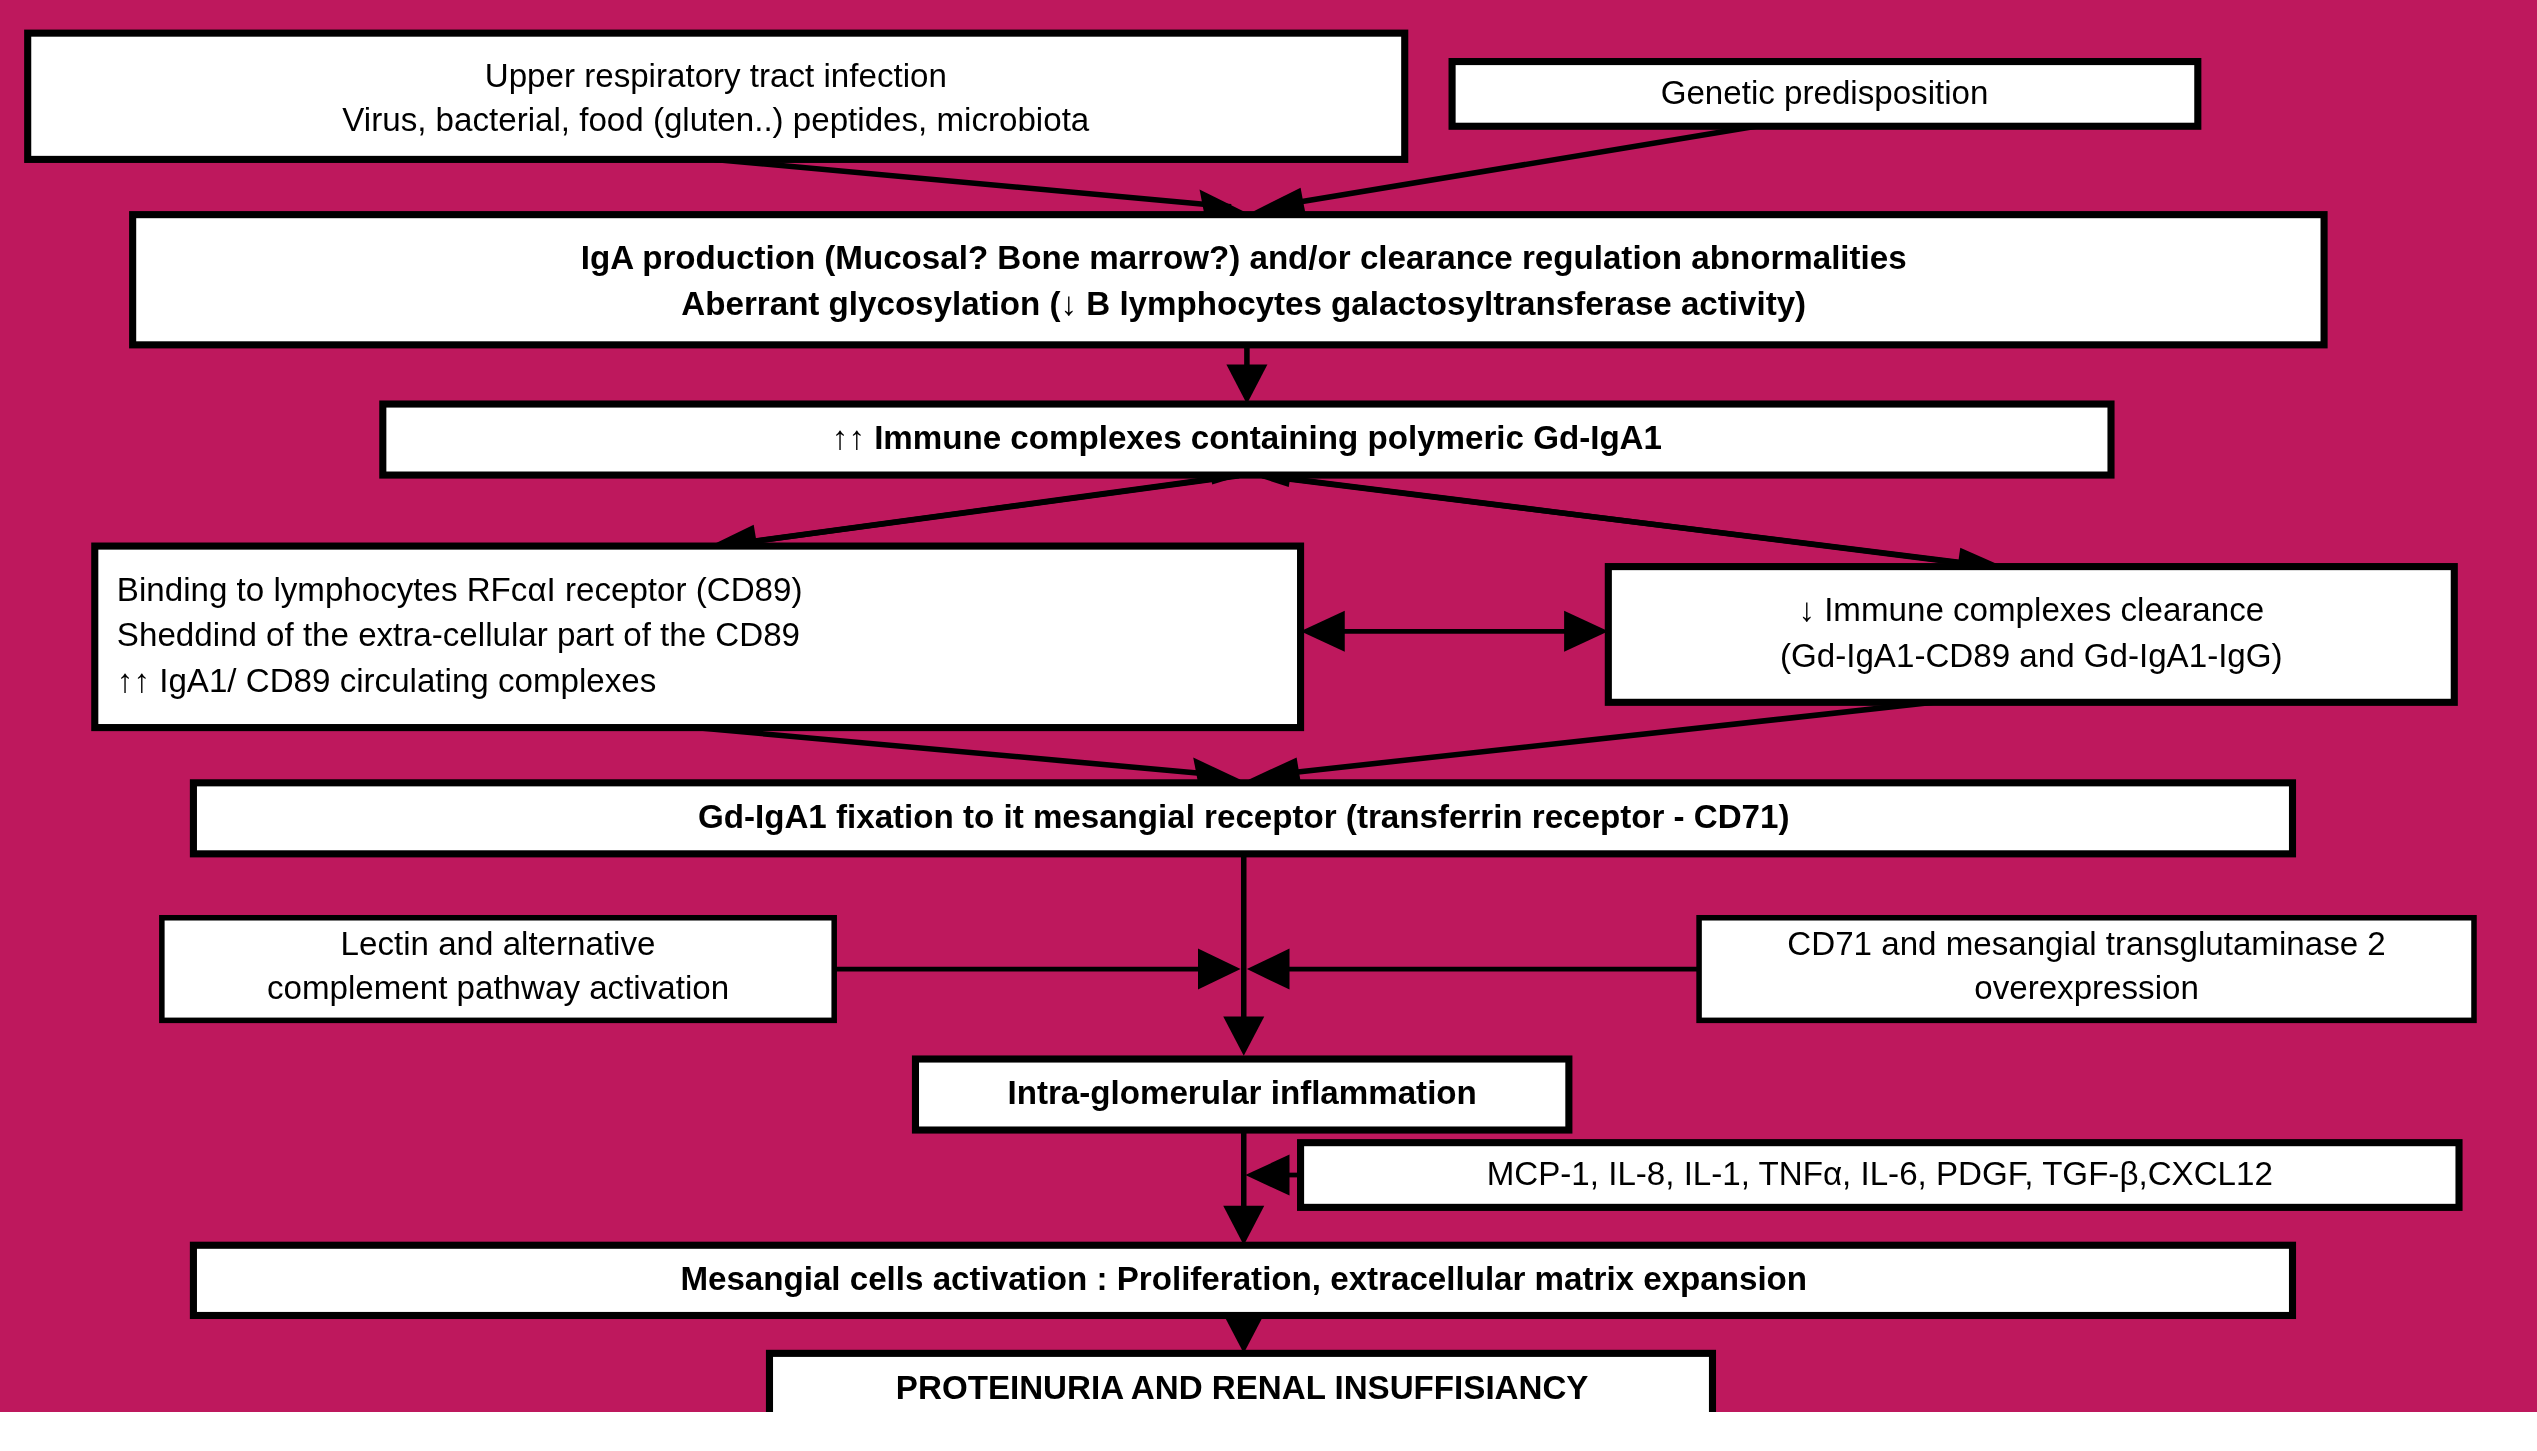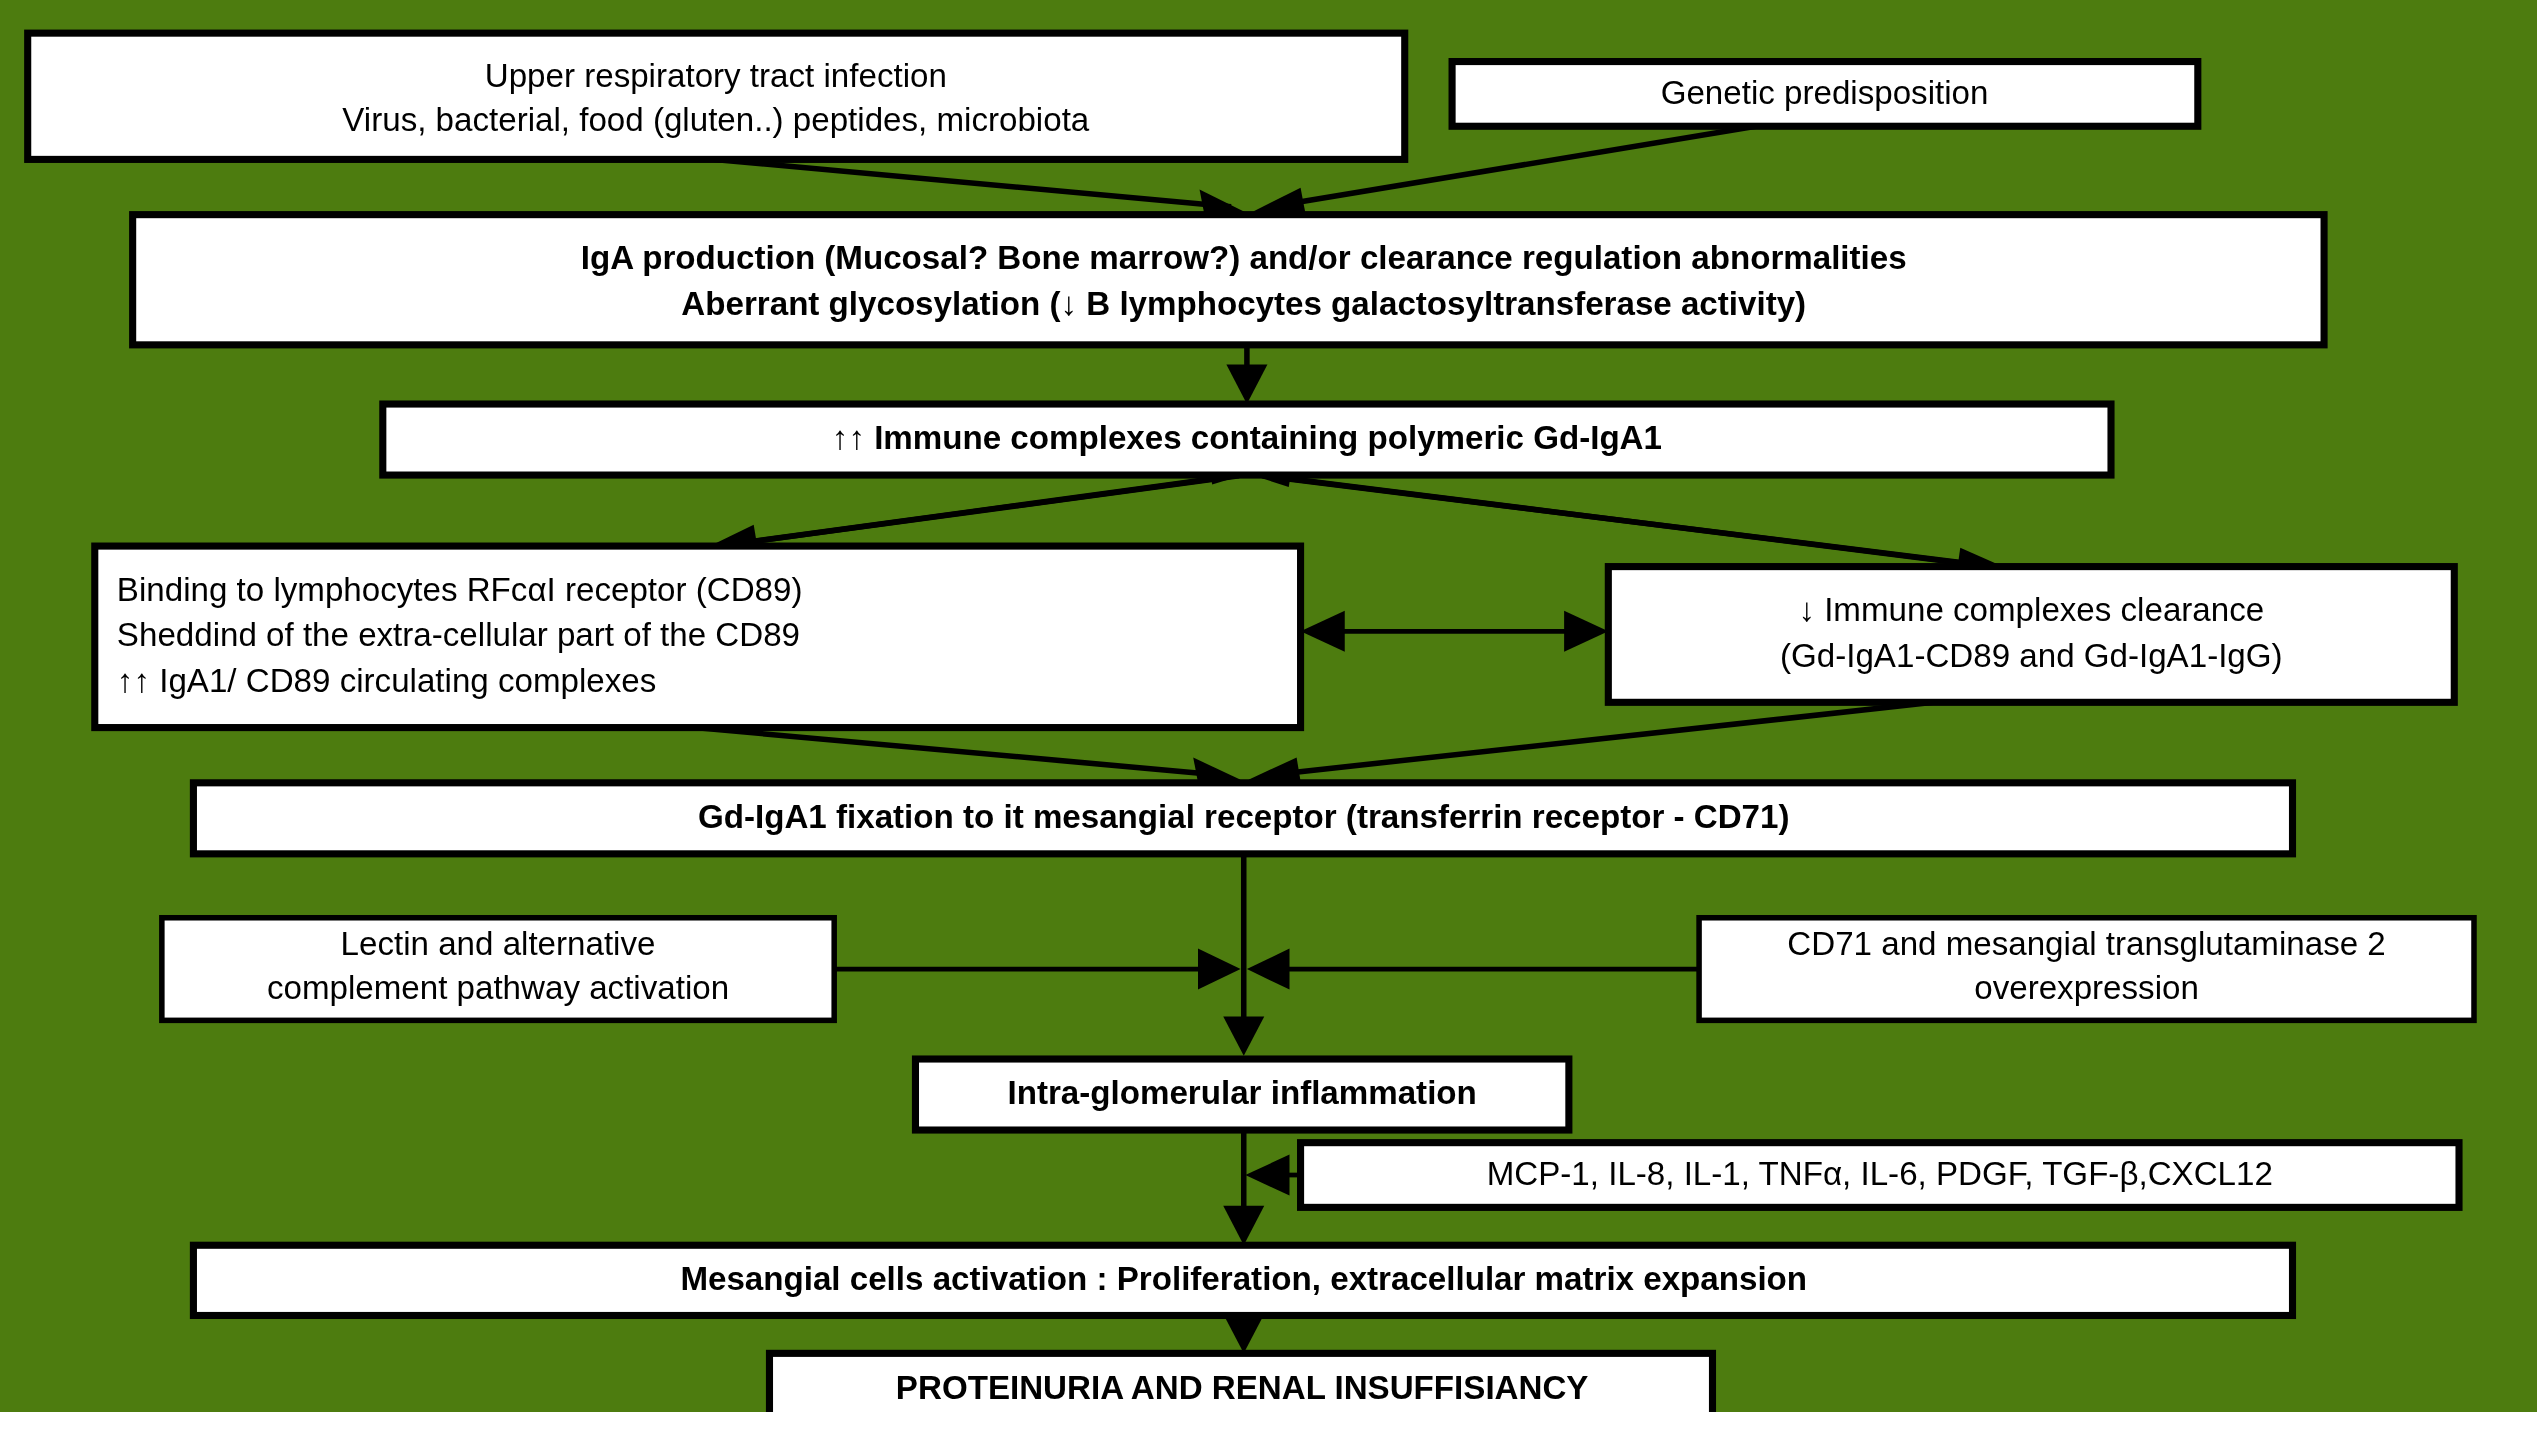--- a/index.html
+++ b/index.html
@@ -7,21 +7,21 @@
     padding: 0;
     background: #ffffff;
   }
   body {
     font-family: "Liberation Sans", sans-serif;
   }
   #stage {
     position: relative;
     width: 2538px;
     height: 1412px;
-    background: #4d7c0f;
+    background: #be185d;
     overflow: hidden;
     text-align: right;
   }
   #diagram {
     position: absolute;
     top: 0;
     left: 0;
     width: 2538px;
     height: 1452px;
   }

